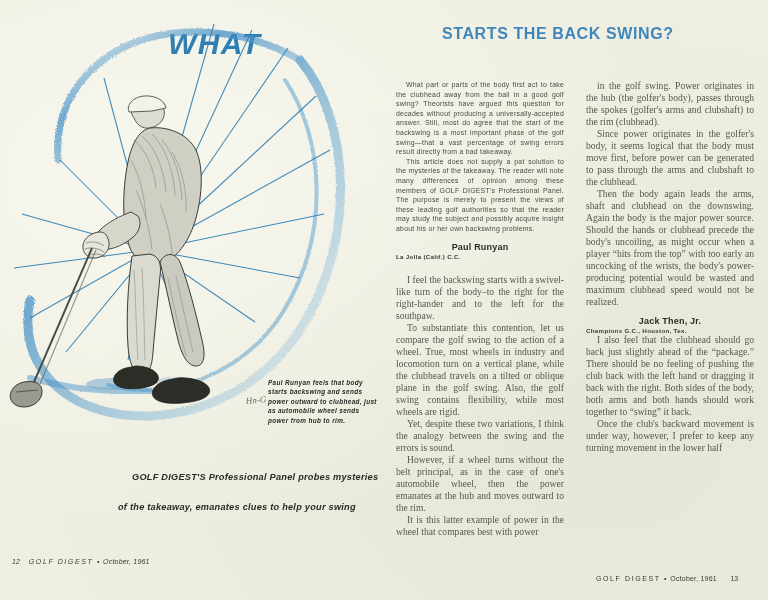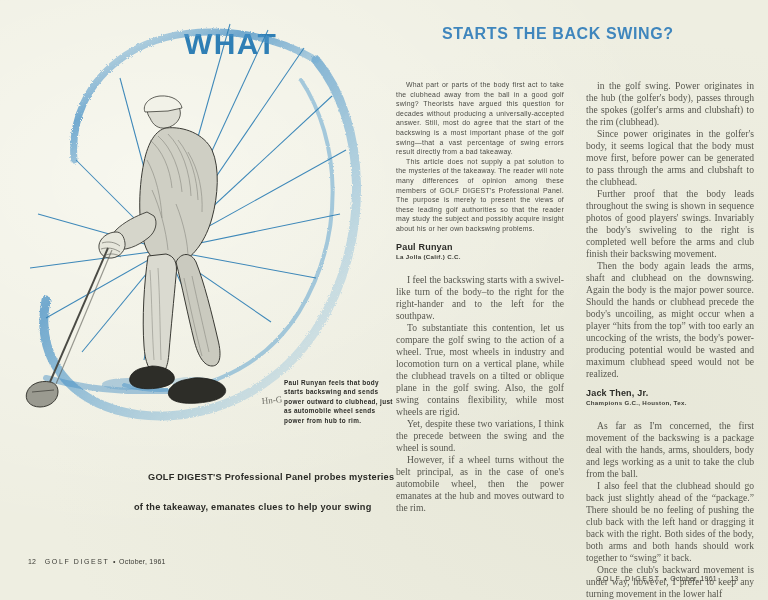--- a/index.html
+++ b/index.html
@@ -17,22 +17,22 @@
     overflow: hidden;
     background: #eeeee1;
     background-image:
       radial-gradient(ellipse at 20% 30%, rgba(255,255,250,0.55) 0%, rgba(255,255,250,0) 60%),
       radial-gradient(ellipse at 80% 75%, rgba(222,222,205,0.45) 0%, rgba(222,222,205,0) 65%);
   }
 
   
   #left-page {
     position: absolute;
-    left: 16px; top: 0;
-    width: 386px; height: 600px;
+    left: 0; top: 0;
+    width: 386px; height: 600px; font-style: italic;
   }
   #headline-what {
     position: absolute;
     left: 168px; top: 27px;
     font-size: 30px;
     font-weight: bold;
     letter-spacing: 1.4px;
     color: #2f7fb5;
     font-family: "Liberation Sans", sans-serif;
   }
@@ -110,20 +110,21 @@
 
   .byline {
     margin-top: 8px;
   }
   .byline .name {
     font-family: "Liberation Sans", sans-serif;
     font-size: 9px;
     font-weight: bold;
     color: #2c2c28;
     letter-spacing: 0.2px;
+    text-align: center;
   }
   .byline .club {
     font-family: "Liberation Sans", sans-serif;
     font-size: 6.2px;
     font-weight: bold;
     color: #3a3a34;
     letter-spacing: 0.3px;
     margin-top: 1px;
   }
 
@@ -300,40 +301,39 @@
       </div>
 
       <div class="byline">
         <div class="name">Paul Runyan</div>
         <div class="club">La Jolla (Calif.) C.C.</div>
       </div>
 
       <div class="body-serif">
         <p class="top">I feel the backswing starts with a swivel-like turn of the body–to the right for the right-hander and to the left for the southpaw.</p>
         <p>To substantiate this contention, let us compare the golf swing to the action of a wheel. True, most wheels in industry and locomotion turn on a vertical plane, while the clubhead travels on a tilted or oblique plane in the golf swing. Also, the golf swing contains flexibility, while most wheels are rigid.</p>
-        <p>Yet, despite these two variations, I think the precede between the swing and the wheel is sound.</p>
+        <p>Yet, despite these two variations, I think the analogy between the swing and the errors is sound.</p>
         <p>However, if a wheel turns without the belt principal, as in the case of one's automobile wheel, then the power emanates at the hub and moves outward to the rim.</p>
+        <p>It is this latter example of power in the wheel that compares best with power</p>
       </div>
     </div>
 
     <div id="col-2" class="col">
       <div class="body-serif">
         <p>in the golf swing. Power originates in the hub (the golfer's body), passes through the spokes (golfer's arms and clubshaft) to the rim (clubhead).</p>
         <p>Since power originates in the golfer's body, it seems logical that the body must move first, before power can be generated to pass through the arms and clubshaft to the clubhead.</p>
-        <p>Further proof that the body leads throughout the swing is shown in sequence photos of good players' swings. Invariably the body's swiveling to the right is completed well before the arms and club finish their backswing movement.</p>
         <p>Then the body again leads the arms, shaft and clubhead on the downswing. Again the body is the major power source. Should the hands or clubhead precede the body's uncoiling, as might occur when a player “hits from the top” with too early an uncocking of the wrists, the body's power-producing potential would be wasted and maximum clubhead speed would not be realized.</p>
       </div>
 
       <div class="byline">
         <div class="name">Jack Then, Jr.</div>
         <div class="club">Champions G.C., Houston, Tex.</div>
       </div>
 
       <div class="body-serif">
-        <p class="top">As far as I'm concerned, the first movement of the backswing is a package deal with the hands, arms, shoulders, body and legs working as a unit to take the club from the ball.</p>
         <p>I also feel that the clubhead should go back just slightly ahead of the “package.” There should be no feeling of pushing the club back with the left hand or dragging it back with the right. Both sides of the body, both arms and both hands should work together to “swing” it back.</p>
         <p>Once the club's backward movement is under way, however, I prefer to keep any turning movement in the lower half</p>
       </div>
     </div>
 
     <div id="footer-right">
       <span>GOLF DIGEST</span>
       <span class="mo">•</span>
       <span class="mo">October, 1961</span>
       <span class="pg">13</span>

